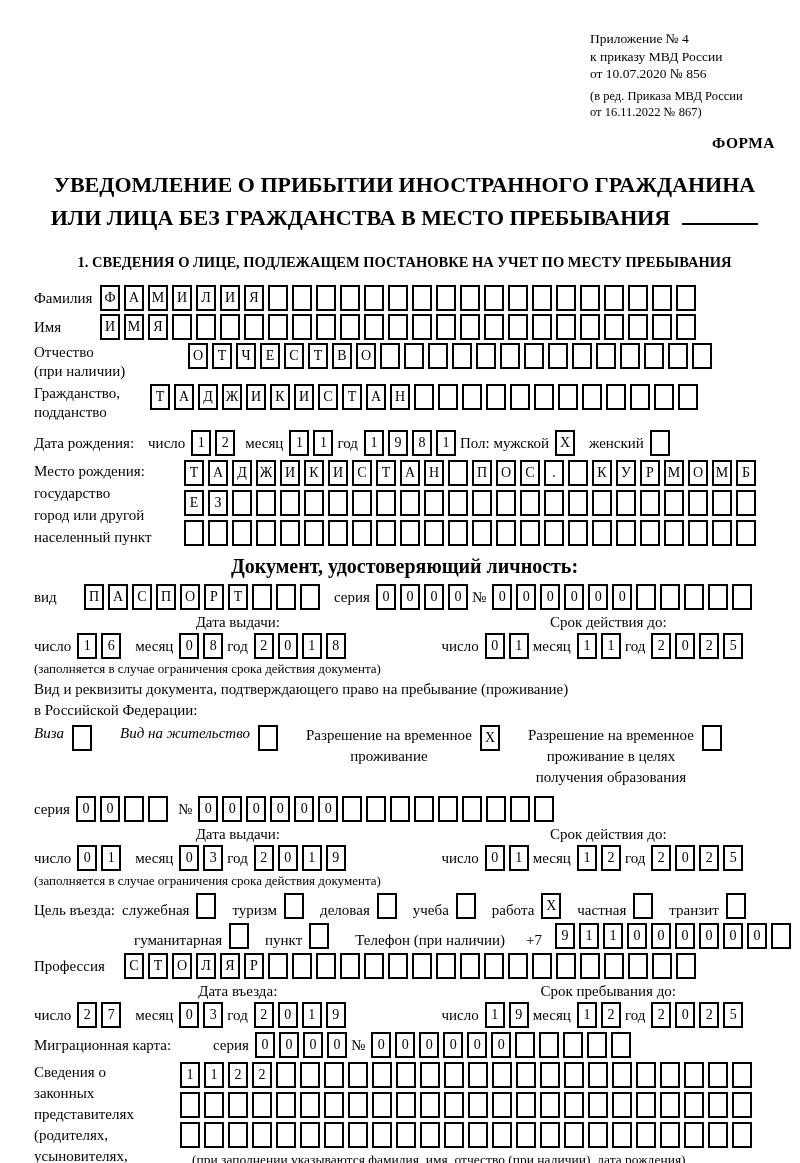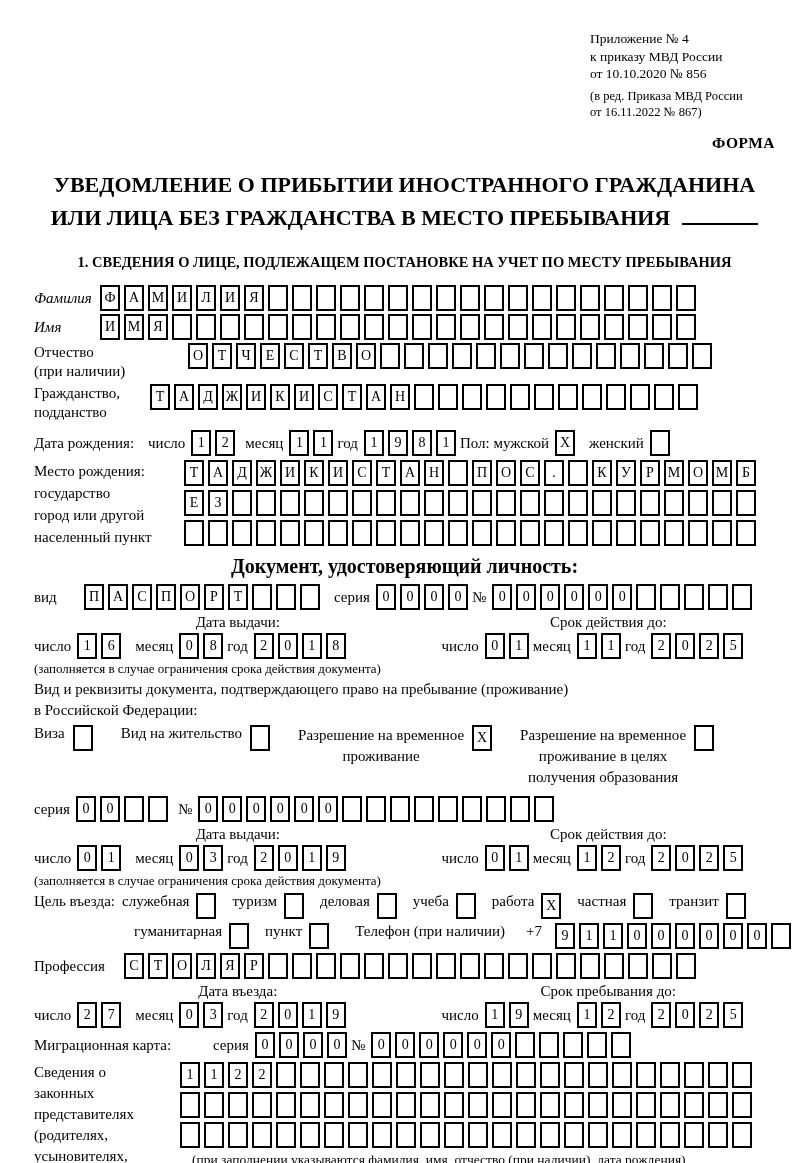--- a/index.html
+++ b/index.html
@@ -22,21 +22,21 @@
   .frow{display:flex;align-items:center;margin-bottom:3px;}
   .frow-top{display:flex;align-items:flex-start;margin-bottom:3px;}
   .lbl{flex:none;}
   .lbl2{flex:none;line-height:19px;}
   .boxes{display:flex;flex:none;flex-wrap:nowrap;}
   .cell{
     flex:none;box-sizing:border-box;width:20px;height:26px;margin-right:4px;
     border:2px solid #000;display:flex;align-items:center;justify-content:center;
     font-size:14px;background:#fff;
   }
-  .w-surname{width:66px;font-style:italic;}
+  .w-surname{width:66px;}
   .w-patro{width:154px;}
   .w-citiz{width:116px;}
   .gap6{margin:0 6px 0 0;} .gapl6{margin-left:6px;} .gapl10{margin-left:10px;} .gapl14{margin-left:14px;}
   
   .lblock{flex:none;line-height:22px;}
   .lblock.w1{width:150px;}
   .lblock.w2{width:146px;line-height:21px;}
   .vrows .boxes{margin-bottom:4px;}
   
   .center-bold{text-align:center;font-weight:bold;font-size:20px;margin:5px 0 6px 0;}
@@ -44,39 +44,39 @@
   .dh-row{display:flex;margin-top:4px;}
   .dh-left{width:55%;text-align:center;}
   .dh-right{width:45%;text-align:center;}
   .d-row{display:flex;align-items:center;margin-top:2px;}
   .d-left{width:55%;display:flex;align-items:center;}
   .d-right{width:45%;display:flex;align-items:center;}
   .note-right{font-size:13px;margin-top:2px;margin-bottom:4px;}
   
   .cb-row{display:flex;align-items:flex-start;margin-top:6px;margin-bottom:8px;}
   .cb-group{display:flex;align-items:flex-start;margin-right:24px;}
-  .cb-label{margin-right:8px;}
+  .cb-label{margin-right:8px;font-style:italic;}
   .cb-label-multi{text-align:center;line-height:21px;margin-right:8px;}
   
-  .purpose-row{display:flex;align-items:flex-start;margin-bottom:4px;}
+  .purpose-row{display:flex;align-items:flex-end;margin-bottom:4px;}
   .purpose-row .lbl{margin-right:7px;}
   .purpose-row .boxes{margin-right:12px;}
   .indent100{margin-left:100px;}
   .rep-note{font-size:13.5px;margin-left:160px;margin-top:4px;}
   .mt8{margin-top:8px;} .mt4{margin-top:4px;}
 </style>
 </head>
 <body>
 
 <div class="page">
 
   <div class="appendix">
     <div>Приложение № 4</div>
     <div>к приказу МВД России</div>
-    <div>от 10.10.2020 № 856</div>
+    <div>от 10.07.2020 № 856</div>
     <div class="small">
       <div>(в ред. Приказа МВД России</div>
       <div>от 16.11.2022 № 867)</div>
     </div>
   </div>
   <div class="form-label">ФОРМА</div>
 
   <div class="title">
     <div>УВЕДОМЛЕНИЕ О ПРИБЫТИИ ИНОСТРАННОГО ГРАЖДАНИНА</div>
     <div><span>ИЛИ ЛИЦА БЕЗ ГРАЖДАНСТВА В МЕСТО ПРЕБЫВАНИЯ</span><span class="blank-line"></span></div>

